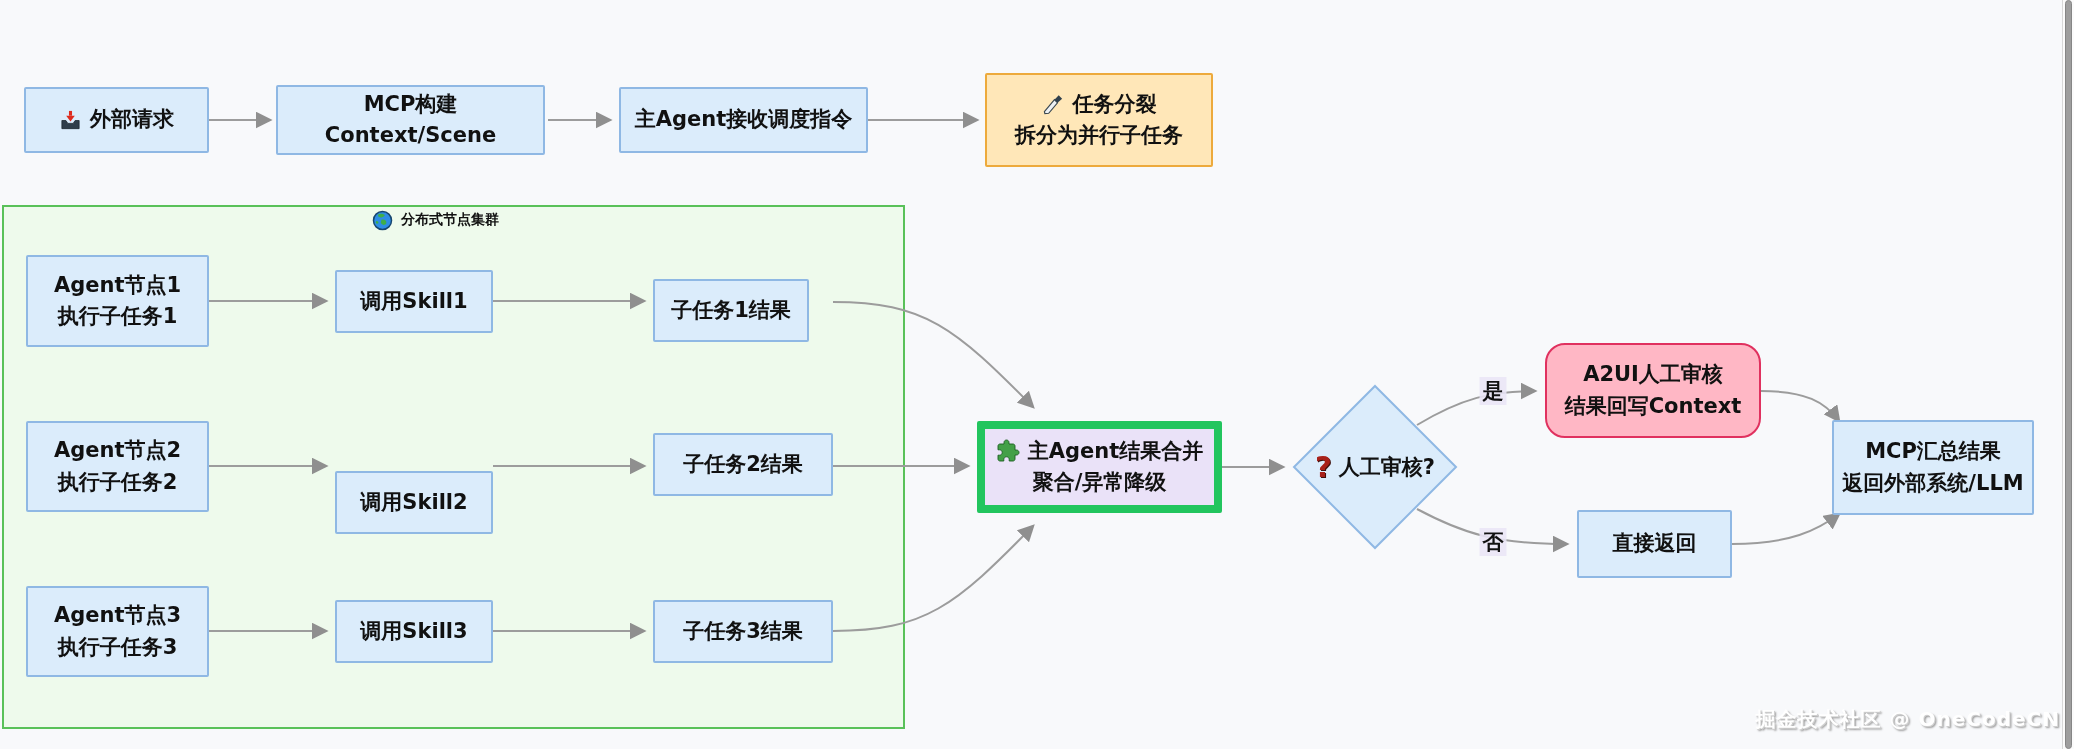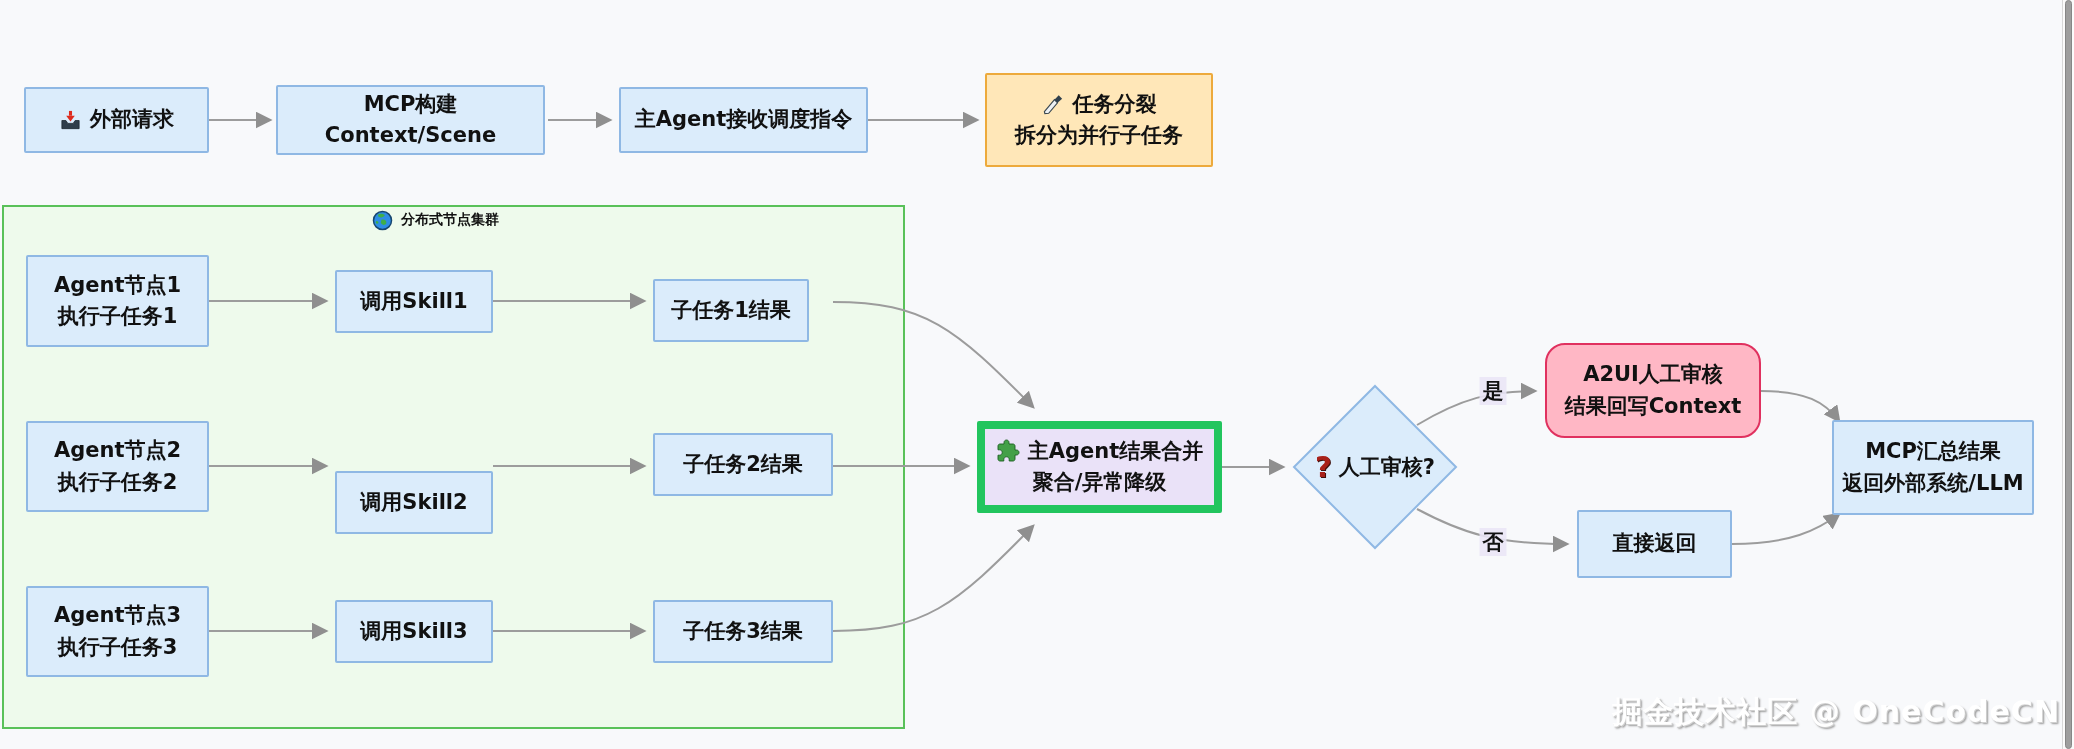--- a/index.html
+++ b/index.html
@@ -42,21 +42,21 @@
     color:#a8211a;font-weight:900;font-size:29px;line-height:1;
     text-shadow:1px 1px 0 #40100c;
   }
   .edge-label{
     position:absolute;z-index:4;transform:translate(-50%,-50%);
     background:rgba(233,229,246,0.88);padding:0 3px;
     font-size:21px;font-weight:bold;
   }
   .watermark{
     position:absolute;right:14px;bottom:16px;z-index:5;
-    font-size:30px;font-weight:bold;color:#ffffff;letter-spacing:1px;
+    font-size:20px;font-weight:bold;color:#ffffff;letter-spacing:1px;
     text-shadow:1px 1px 0 #cfcfcf,2px 2px 2px #9a9a9a;
   }
   .scrollbar{
     position:absolute;right:0;top:0;width:12px;height:100%;z-index:6;
     background:#fbfbfb;border-left:1px solid #d8d8d8;box-sizing:border-box;
   }
   .scroll-thumb{
     position:absolute;right:2px;top:0;width:7px;height:100%;
     background:#9e9e9e;border:1px solid #868686;border-radius:4px;box-sizing:border-box;
   }

